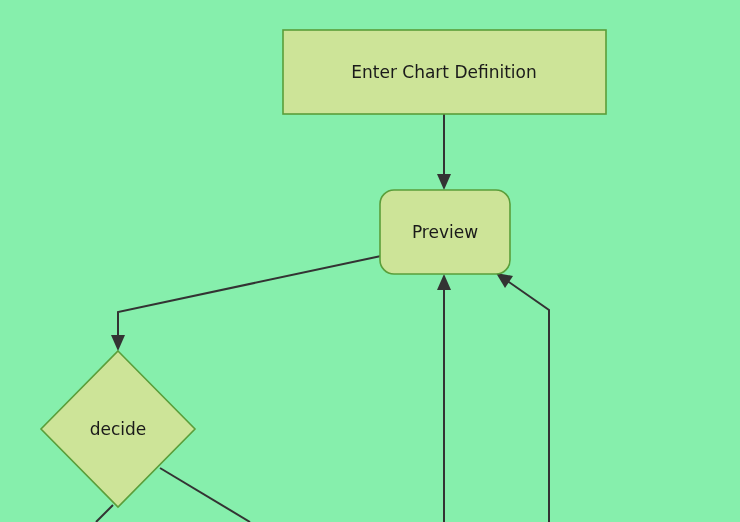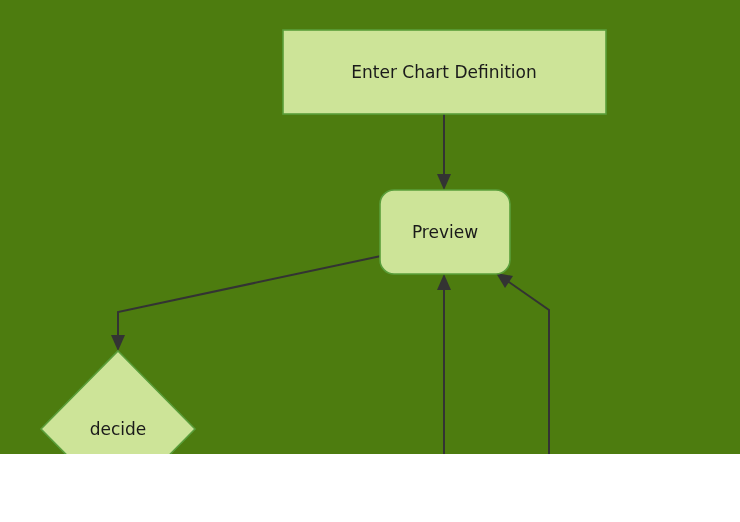--- a/index.html
+++ b/index.html
@@ -7,22 +7,22 @@
     margin: 0;
     padding: 0;
     background: #ffffff;
   }
   body {
     font-family: "DejaVu Sans", sans-serif;
   }
   #canvas {
     position: relative;
     width: 740px;
-    height: 454px;
-    background: #4d7c0f;
+    height: 522px;
+    background: #86efac;
     overflow: hidden;
   }
   #diagram-svg {
     position: absolute;
     left: 0;
     top: 0;
     width: 740px;
     height: 522px;
     display: block;
   }

